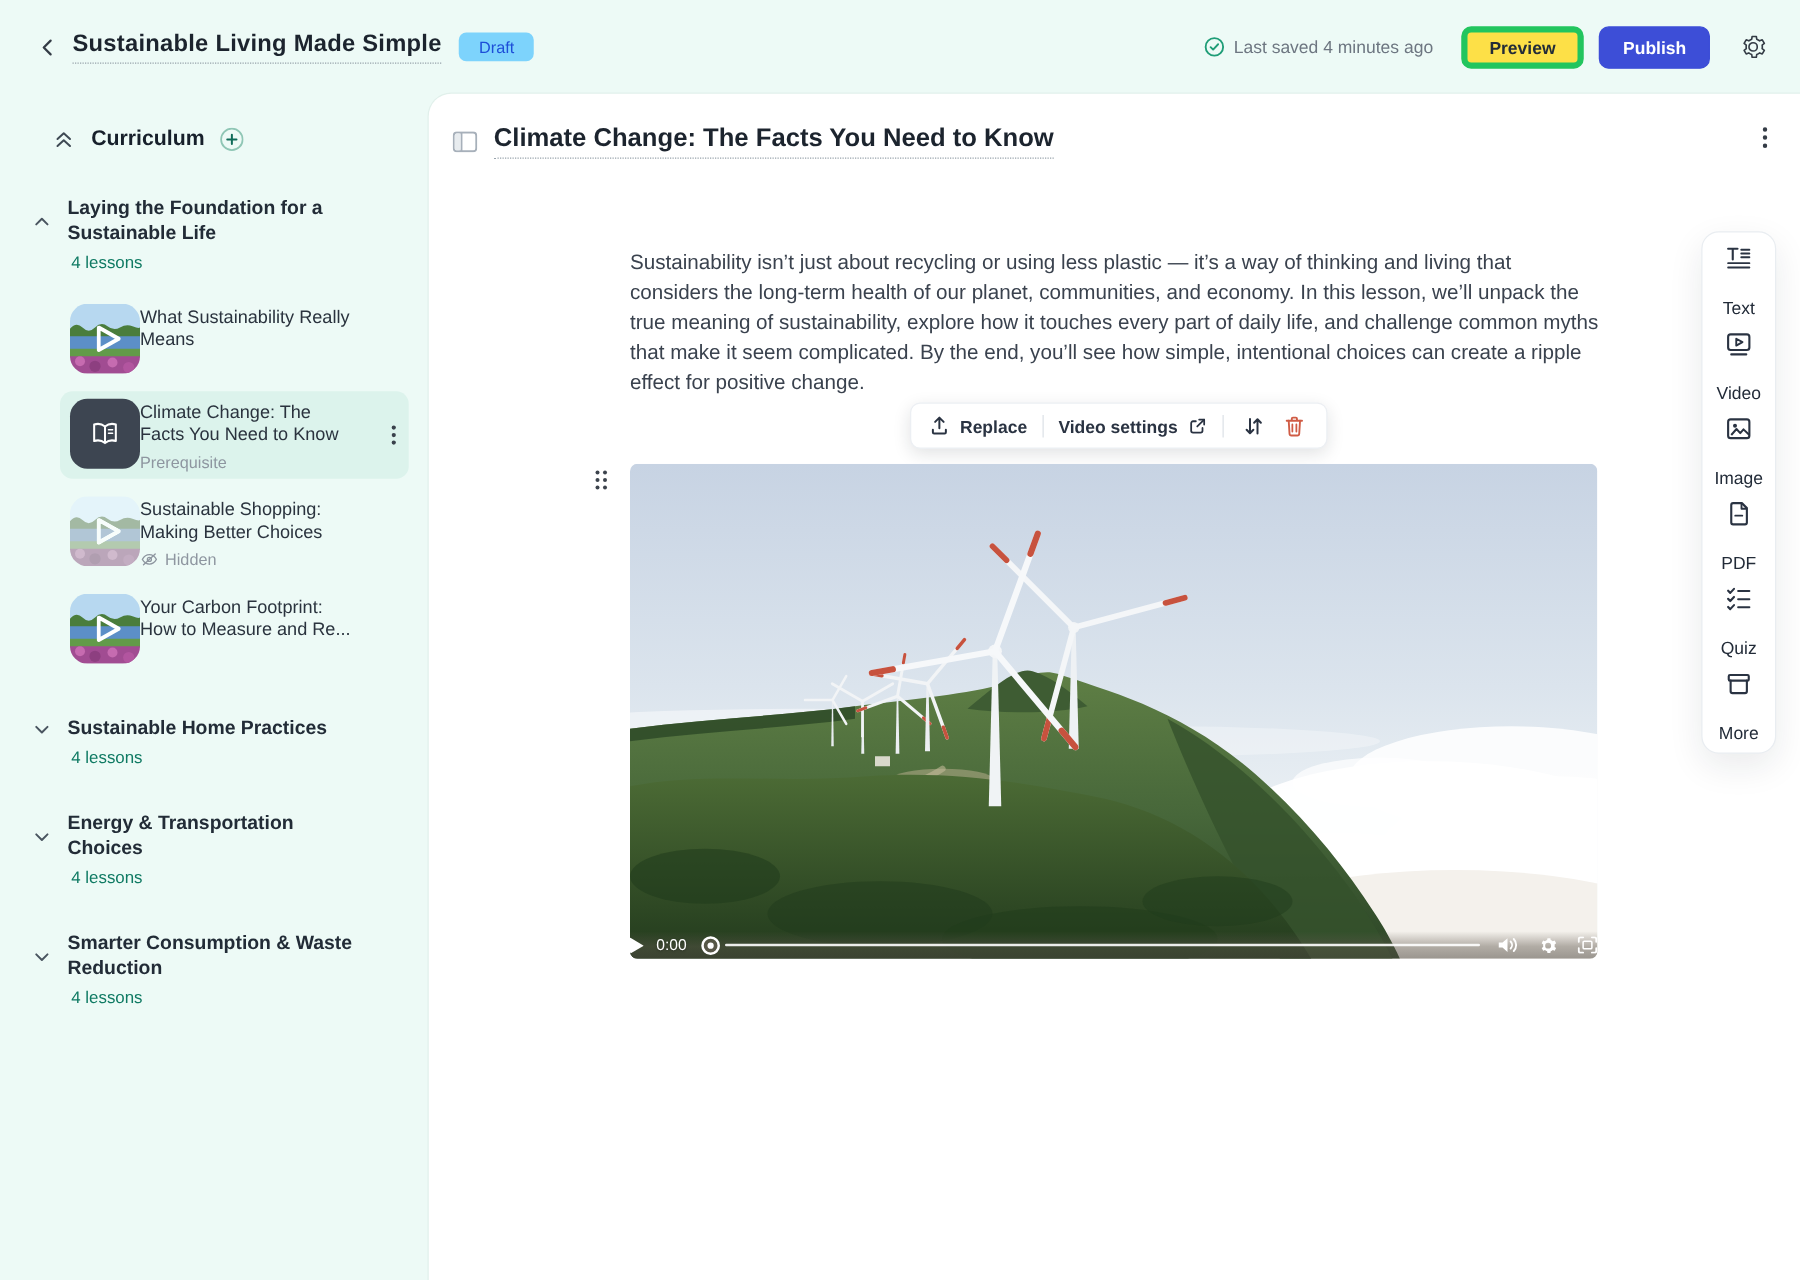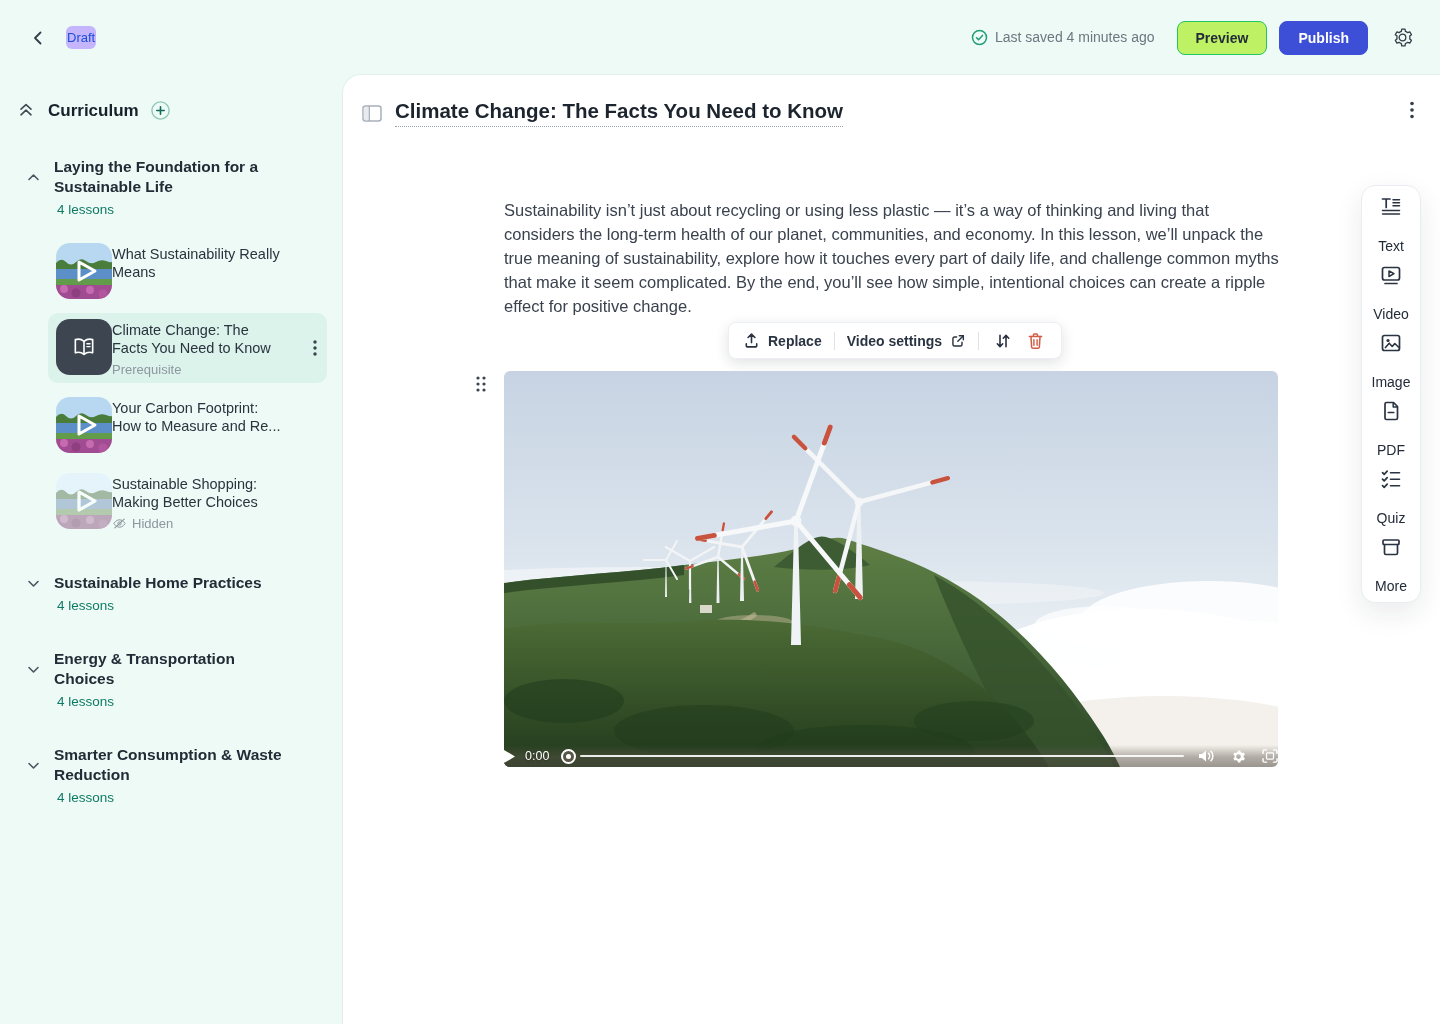--- a/index.html
+++ b/index.html
@@ -7,31 +7,31 @@
   body {
     font-family:"Liberation Sans","DejaVu Sans",sans-serif;
     background:#edfaf6; color:#1c242e; overflow:hidden; position:relative;
   }
   svg { display:block; }
 
   
   .topbar{position:absolute;top:0;left:0;width:1440px;height:75px;display:flex;align-items:center;padding:0 24px;}
   .back-btn{width:28px;height:28px;display:flex;align-items:center;justify-content:center;cursor:pointer;}
   .course-title{margin-left:6px;font-size:19px;font-weight:700;letter-spacing:.2px;color:#1c242e;border-bottom:1.5px dotted #97a2ab;padding-bottom:3px;cursor:text;}
-  .badge{margin-left:14px;font-size:13px;font-weight:500;color:#1d4ed8;background:#c4b5fd;border-radius:6px;padding:4px 1px;text-align:right;}
+  .badge{margin-left:14px;font-size:13px;font-weight:500;color:#1d4ed8;background:#7dd3fc;border-radius:6px;padding:4px 16px;text-align:right;}
   .topbar-right{margin-left:auto;display:flex;align-items:center;}
   .saved{display:flex;align-items:flex-start;gap:7px;color:#6d7681;font-size:14px;}
   .btn{height:34px;display:inline-flex;align-items:center;justify-content:center;border-radius:8px;font-size:14px;font-weight:600;cursor:pointer;padding:0 18px;}
-  .btn-preview{margin-left:22px;background:#bef264;border:1px solid #22c55e;color:#232c38;}
+  .btn-preview{margin-left:22px;background:#fde047;border:5px solid #22c55e;color:#232c38;}
   .btn-publish{margin-left:12px;background:#3d4ed7;border:1px solid #3d4ed7;color:#fff;}
   .gear-btn{margin-left:20px;width:28px;height:28px;display:flex;align-items:center;justify-content:center;cursor:pointer;}
 
   
   .sidebar{position:absolute;top:75px;left:0;width:343px;bottom:0;padding-top:26px;overflow:hidden;}
-  .curr-head{display:flex;align-items:flex-start;padding-left:17px;}
+  .curr-head{display:flex;align-items:flex-end;padding-left:42px;}
   .curr-title{margin-left:13px;font-size:17px;font-weight:700;color:#17202b;}
   .add-btn{margin-left:12px;cursor:pointer;display:flex;}
   .section{margin-top:36px;}
   .sec-row{display:flex;align-items:center;gap:13px;padding-left:26px;padding-right:20px;cursor:pointer;}
   .sec-title{font-size:15.5px;font-weight:600;color:#222c37;line-height:20px;max-width:240px;}
   .sec-meta{margin-left:57px;margin-top:5px;font-size:13.5px;color:#0f7a63;}
   .lessons{margin:20px 0 0 48px;display:flex;flex-direction:column;gap:8px;}
   .lesson{width:279px;display:flex;padding:6px 8px;border-radius:10px;cursor:pointer;position:relative;align-items:flex-start;}
   .lesson.selected{background:#dcf3ec;}
   .thumb{width:56px;height:56px;border-radius:14px;overflow:hidden;flex:none;}
@@ -70,20 +70,21 @@
 </style>
 </head>
 <body>
 
 <div class="topbar">
   <div class="back-btn">
     <svg width="18" height="18" viewBox="0 0 18 18">
         <path d="M11.5 3.5 6 9l5.5 5.5" fill="none" stroke="#343c46" stroke-width="1.8" stroke-linecap="round" stroke-linejoin="round"></path>
       </svg>
   </div>
+  <div class="course-title">Sustainable Living Made Simple</div>
   <div class="badge">Draft</div>
 
   <div class="topbar-right">
     <div class="saved">
       <svg width="17" height="17" viewBox="0 0 17 17">
           <circle cx="8.5" cy="8.5" r="7" fill="none" stroke="#1f9d77" stroke-width="1.5"></circle>
           <path d="M5.5 8.7l2 2 4-4.3" fill="none" stroke="#1f9d77" stroke-width="1.5" stroke-linecap="round" stroke-linejoin="round"></path>
         </svg>
       <span>Last saved 4 minutes ago</span>
     </div>
@@ -158,64 +159,64 @@
         <div class="kebab">
           <svg width="4" height="16" viewBox="0 0 4 16">
               <circle cx="2" cy="2" r="1.7" fill="#39414b"></circle>
               <circle cx="2" cy="8" r="1.7" fill="#39414b"></circle>
               <circle cx="2" cy="14" r="1.7" fill="#39414b"></circle>
             </svg>
         </div>
       </div>
 
       <div class="lesson">
+        <div class="thumb dim">
+          <svg width="56" height="56" viewBox="0 0 56 56">
+              <rect width="56" height="24" fill="#b7d8f0"></rect>
+              <path d="M0 20q5-6 10-1t10 0 10-1 10 1 10-1 6 1V30H0z" fill="#4a7d3c"></path>
+              <rect y="26" width="56" height="11" fill="#5c8fc7"></rect>
+              <rect y="36" width="56" height="7" fill="#629b49"></rect>
+              <rect y="42" width="56" height="14" fill="#a14c92"></rect>
+              <circle cx="8" cy="46" r="4" fill="#c66bb0"></circle>
+              <circle cx="20" cy="50" r="4.5" fill="#8d3f80"></circle>
+              <circle cx="34" cy="47" r="4" fill="#c66bb0"></circle>
+              <circle cx="47" cy="51" r="4.5" fill="#b2559f"></circle>
+              <polygon points="23,19 39,28 23,37" fill="none" stroke="#ffffff" stroke-width="3" stroke-linejoin="round"></polygon>
+            </svg>
+        </div>
+        <div class="lesson-text">
+          <div class="lesson-title">Sustainable Shopping: Making Better Choices</div>
+          <div class="lesson-sub">
+            <svg width="15" height="15" viewBox="0 0 24 24">
+                <path d="M3 12s3.5-6 9-6 9 6 9 6-3.5 6-9 6-9-6-9-6z" fill="none" stroke="#8e96a0" stroke-width="1.6"></path>
+                <circle cx="12" cy="12" r="2.6" fill="none" stroke="#8e96a0" stroke-width="1.6"></circle>
+                <path d="M4.5 19 19.5 5" stroke="#8e96a0" stroke-width="1.8" stroke-linecap="round"></path>
+              </svg>
+            <span>Hidden</span>
+          </div>
+        </div>
+      </div>
+
+      <div class="lesson">
         <div class="thumb">
           <svg width="56" height="56" viewBox="0 0 56 56">
               <rect width="56" height="24" fill="#b7d8f0"></rect>
               <path d="M0 20q5-6 10-1t10 0 10-1 10 1 10-1 6 1V30H0z" fill="#4a7d3c"></path>
               <rect y="26" width="56" height="11" fill="#5c8fc7"></rect>
               <rect y="36" width="56" height="7" fill="#629b49"></rect>
               <rect y="42" width="56" height="14" fill="#a14c92"></rect>
               <circle cx="8" cy="46" r="4" fill="#c66bb0"></circle>
               <circle cx="20" cy="50" r="4.5" fill="#8d3f80"></circle>
               <circle cx="34" cy="47" r="4" fill="#c66bb0"></circle>
               <circle cx="47" cy="51" r="4.5" fill="#b2559f"></circle>
               <polygon points="23,19 39,28 23,37" fill="none" stroke="#ffffff" stroke-width="3" stroke-linejoin="round"></polygon>
             </svg>
         </div>
         <div class="lesson-text">
           <div class="lesson-title">Your Carbon Footprint: How to Measure and Re...</div>
-        </div>
-      </div>
-
-      <div class="lesson">
-        <div class="thumb dim">
-          <svg width="56" height="56" viewBox="0 0 56 56">
-              <rect width="56" height="24" fill="#b7d8f0"></rect>
-              <path d="M0 20q5-6 10-1t10 0 10-1 10 1 10-1 6 1V30H0z" fill="#4a7d3c"></path>
-              <rect y="26" width="56" height="11" fill="#5c8fc7"></rect>
-              <rect y="36" width="56" height="7" fill="#629b49"></rect>
-              <rect y="42" width="56" height="14" fill="#a14c92"></rect>
-              <circle cx="8" cy="46" r="4" fill="#c66bb0"></circle>
-              <circle cx="20" cy="50" r="4.5" fill="#8d3f80"></circle>
-              <circle cx="34" cy="47" r="4" fill="#c66bb0"></circle>
-              <circle cx="47" cy="51" r="4.5" fill="#b2559f"></circle>
-              <polygon points="23,19 39,28 23,37" fill="none" stroke="#ffffff" stroke-width="3" stroke-linejoin="round"></polygon>
-            </svg>
-        </div>
-        <div class="lesson-text">
-          <div class="lesson-title">Sustainable Shopping: Making Better Choices</div>
-          <div class="lesson-sub">
-            <svg width="15" height="15" viewBox="0 0 24 24">
-                <path d="M3 12s3.5-6 9-6 9 6 9 6-3.5 6-9 6-9-6-9-6z" fill="none" stroke="#8e96a0" stroke-width="1.6"></path>
-                <circle cx="12" cy="12" r="2.6" fill="none" stroke="#8e96a0" stroke-width="1.6"></circle>
-                <path d="M4.5 19 19.5 5" stroke="#8e96a0" stroke-width="1.8" stroke-linecap="round"></path>
-              </svg>
-            <span>Hidden</span>
-          </div>
         </div>
       </div>
 
     </div>
   </div>
 
   <div class="section">
     <div class="sec-row">
       <svg width="15" height="15" viewBox="0 0 15 15">
           <path d="M3 5.5 7.5 10 12 5.5" fill="none" stroke="#4a5560" stroke-width="1.6" stroke-linecap="round" stroke-linejoin="round"></path>

